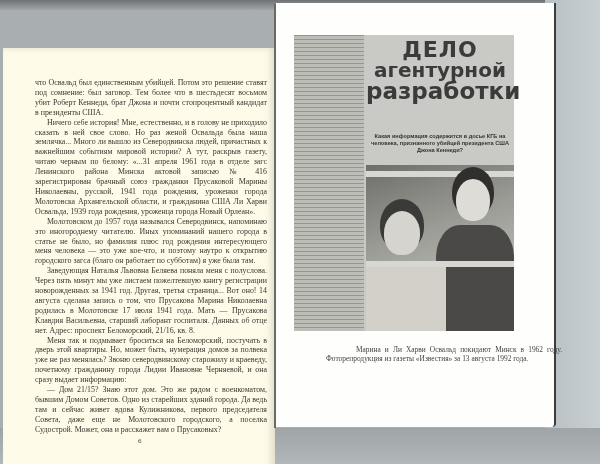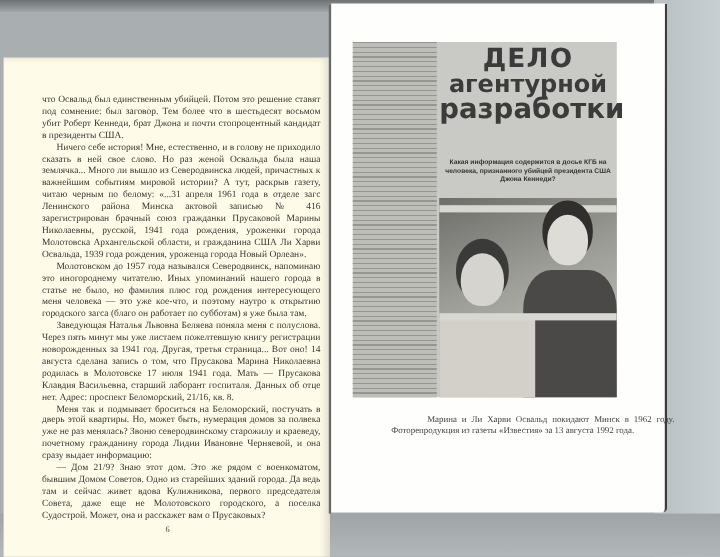--- a/index.html
+++ b/index.html
@@ -103,21 +103,21 @@
 <div class="bg-right"></div>
 <div class="bg-bottom"></div>
 
 <div class="page-left">
   <div class="text-col">
     <p class="first">что Освальд был единственным убийцей. Потом это решение ставят под сомнение: был заговор. Тем более что в шестьдесят восьмом убит Роберт Кеннеди, брат Джона и почти стопроцентный кандидат в президенты США.</p>
     <p>Ничего себе история! Мне, естественно, и в голову не приходило сказать в ней свое слово. Но раз женой Освальда была наша землячка... Много ли вышло из Северодвинска людей, причастных к важнейшим событиям мировой истории? А тут, раскрыв газету, читаю черным по белому: «...31 апреля 1961 года в отделе загс Ленинского района Минска актовой записью № 416 зарегистрирован брачный союз гражданки Прусаковой Марины Николаевны, русской, 1941 года рождения, уроженки города Молотовска Архангельской области, и гражданина США Ли Харви Освальда, 1939 года рождения, уроженца города Новый Орлеан».</p>
     <p>Молотовском до 1957 года назывался Северодвинск, напоминаю это иногороднему читателю. Иных упоминаний нашего города в статье не было, но фамилия плюс год рождения интересующего меня человека — это уже кое-что, и поэтому наутро к открытию городского загса (благо он работает по субботам) я уже была там.</p>
     <p>Заведующая Наталья Львовна Беляева поняла меня с полуслова. Через пять минут мы уже листаем пожелтевшую книгу регистрации новорожденных за 1941 год. Другая, третья страница... Вот оно! 14 августа сделана запись о том, что Прусакова Марина Николаевна родилась в Молотовске 17 июля 1941 года. Мать — Прусакова Клавдия Васильевна, старший лаборант госпиталя. Данных об отце нет. Адрес: проспект Беломорский, 21/16, кв. 8.</p>
     <p>Меня так и подмывает броситься на Беломорский, постучать в дверь этой квартиры. Но, может быть, нумерация домов за полвека уже не раз менялась? Звоню северодвинскому старожилу и краеведу, почетному гражданину города Лидии Ивановне Черняевой, и она сразу выдает информацию:</p>
-    <p>— Дом 21/9? Знаю этот дом. Это же рядом с военкоматом, бывшим Домом Советов. Одно из старейших зданий города. Да ведь там и сейчас живет вдова Кулижникова, первого председателя Совета, даже еще не Молотовского городского, а поселка Судострой. Может, она и расскажет вам о Прусаковых?</p>
+    <p>— Дом 21/15? Знаю этот дом. Это же рядом с военкоматом, бывшим Домом Советов. Одно из старейших зданий города. Да ведь там и сейчас живет вдова Кулижникова, первого председателя Совета, даже еще не Молотовского городского, а поселка Судострой. Может, она и расскажет вам о Прусаковых?</p>
   </div>
   <div class="page-num">6</div>
 </div>
 
 <div class="spine"></div>
 
 <div class="page-right">
   <div class="clipping">
     <div class="clip-text"></div>
     <div class="headline">

